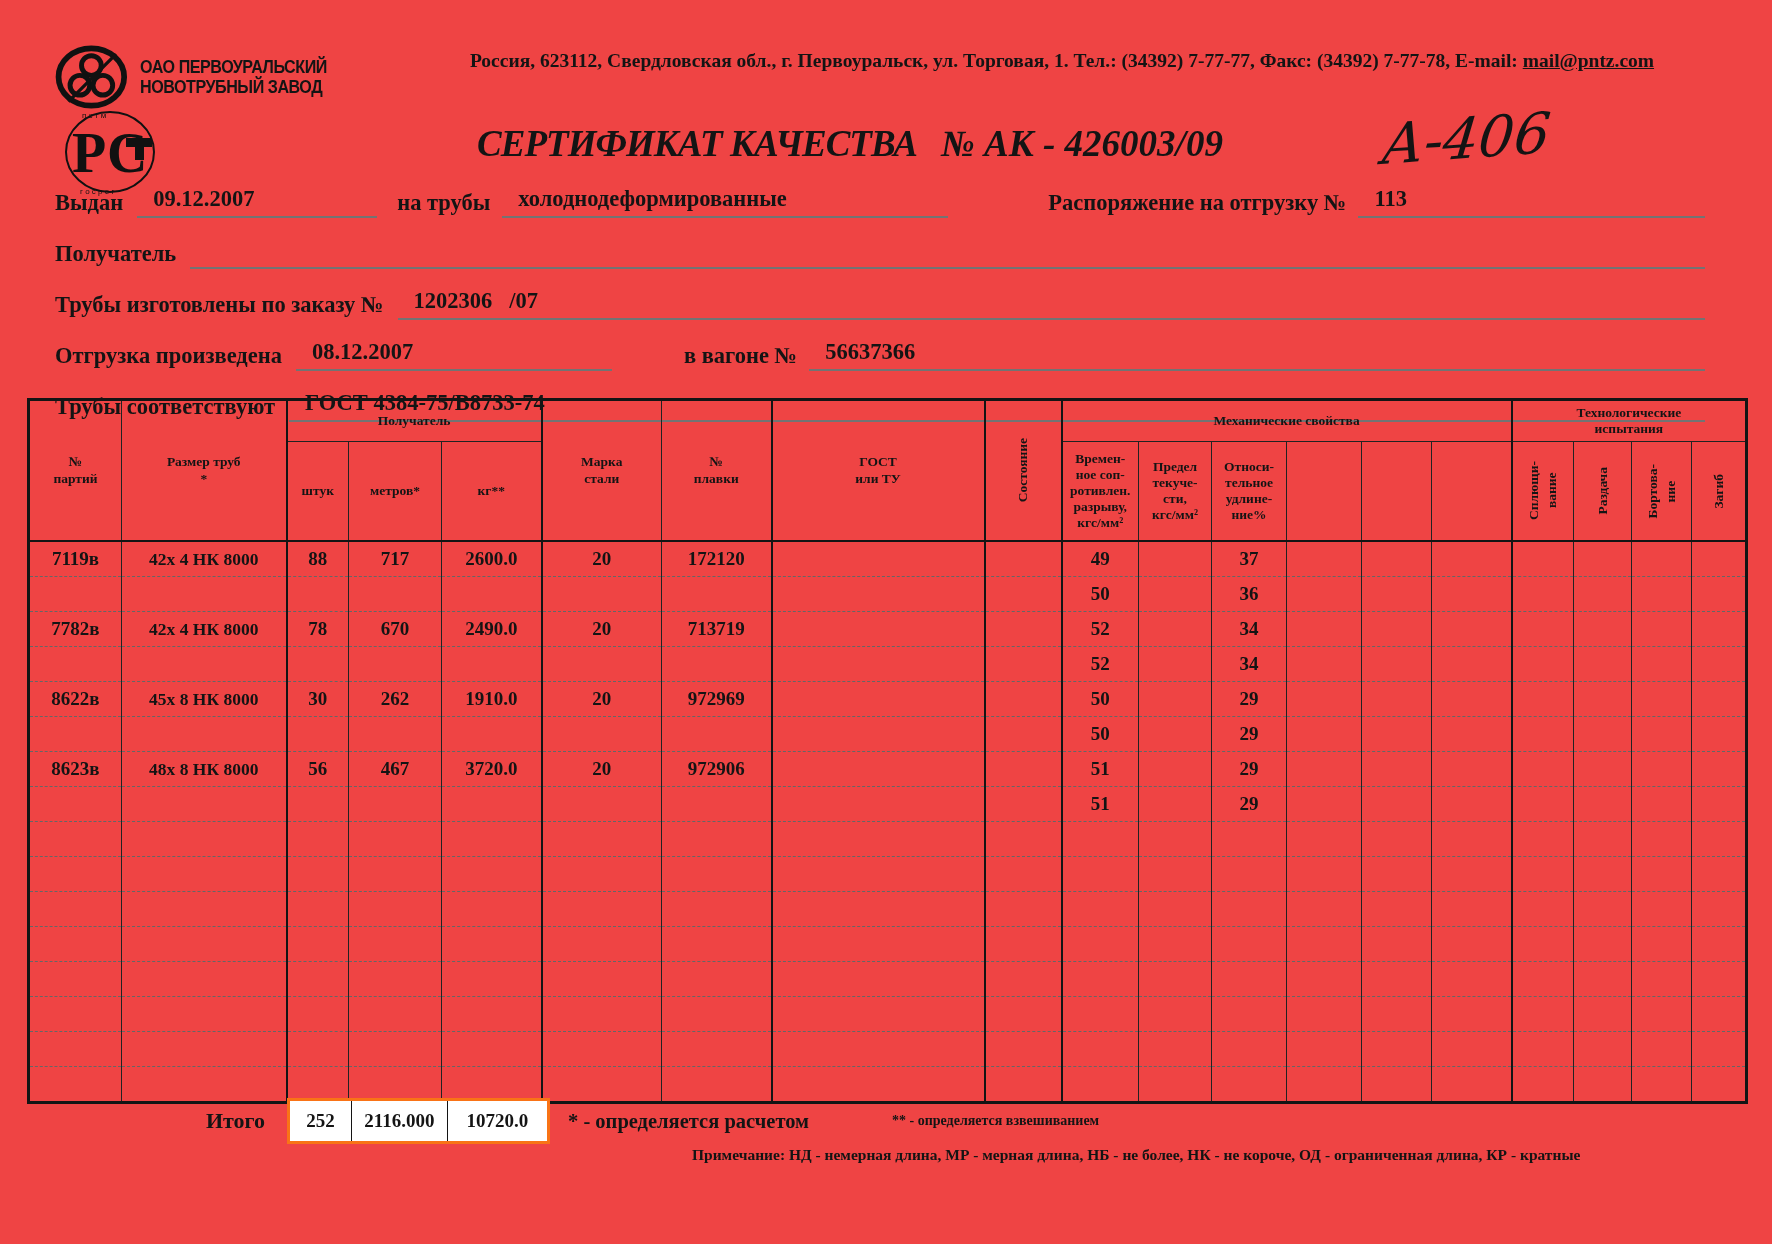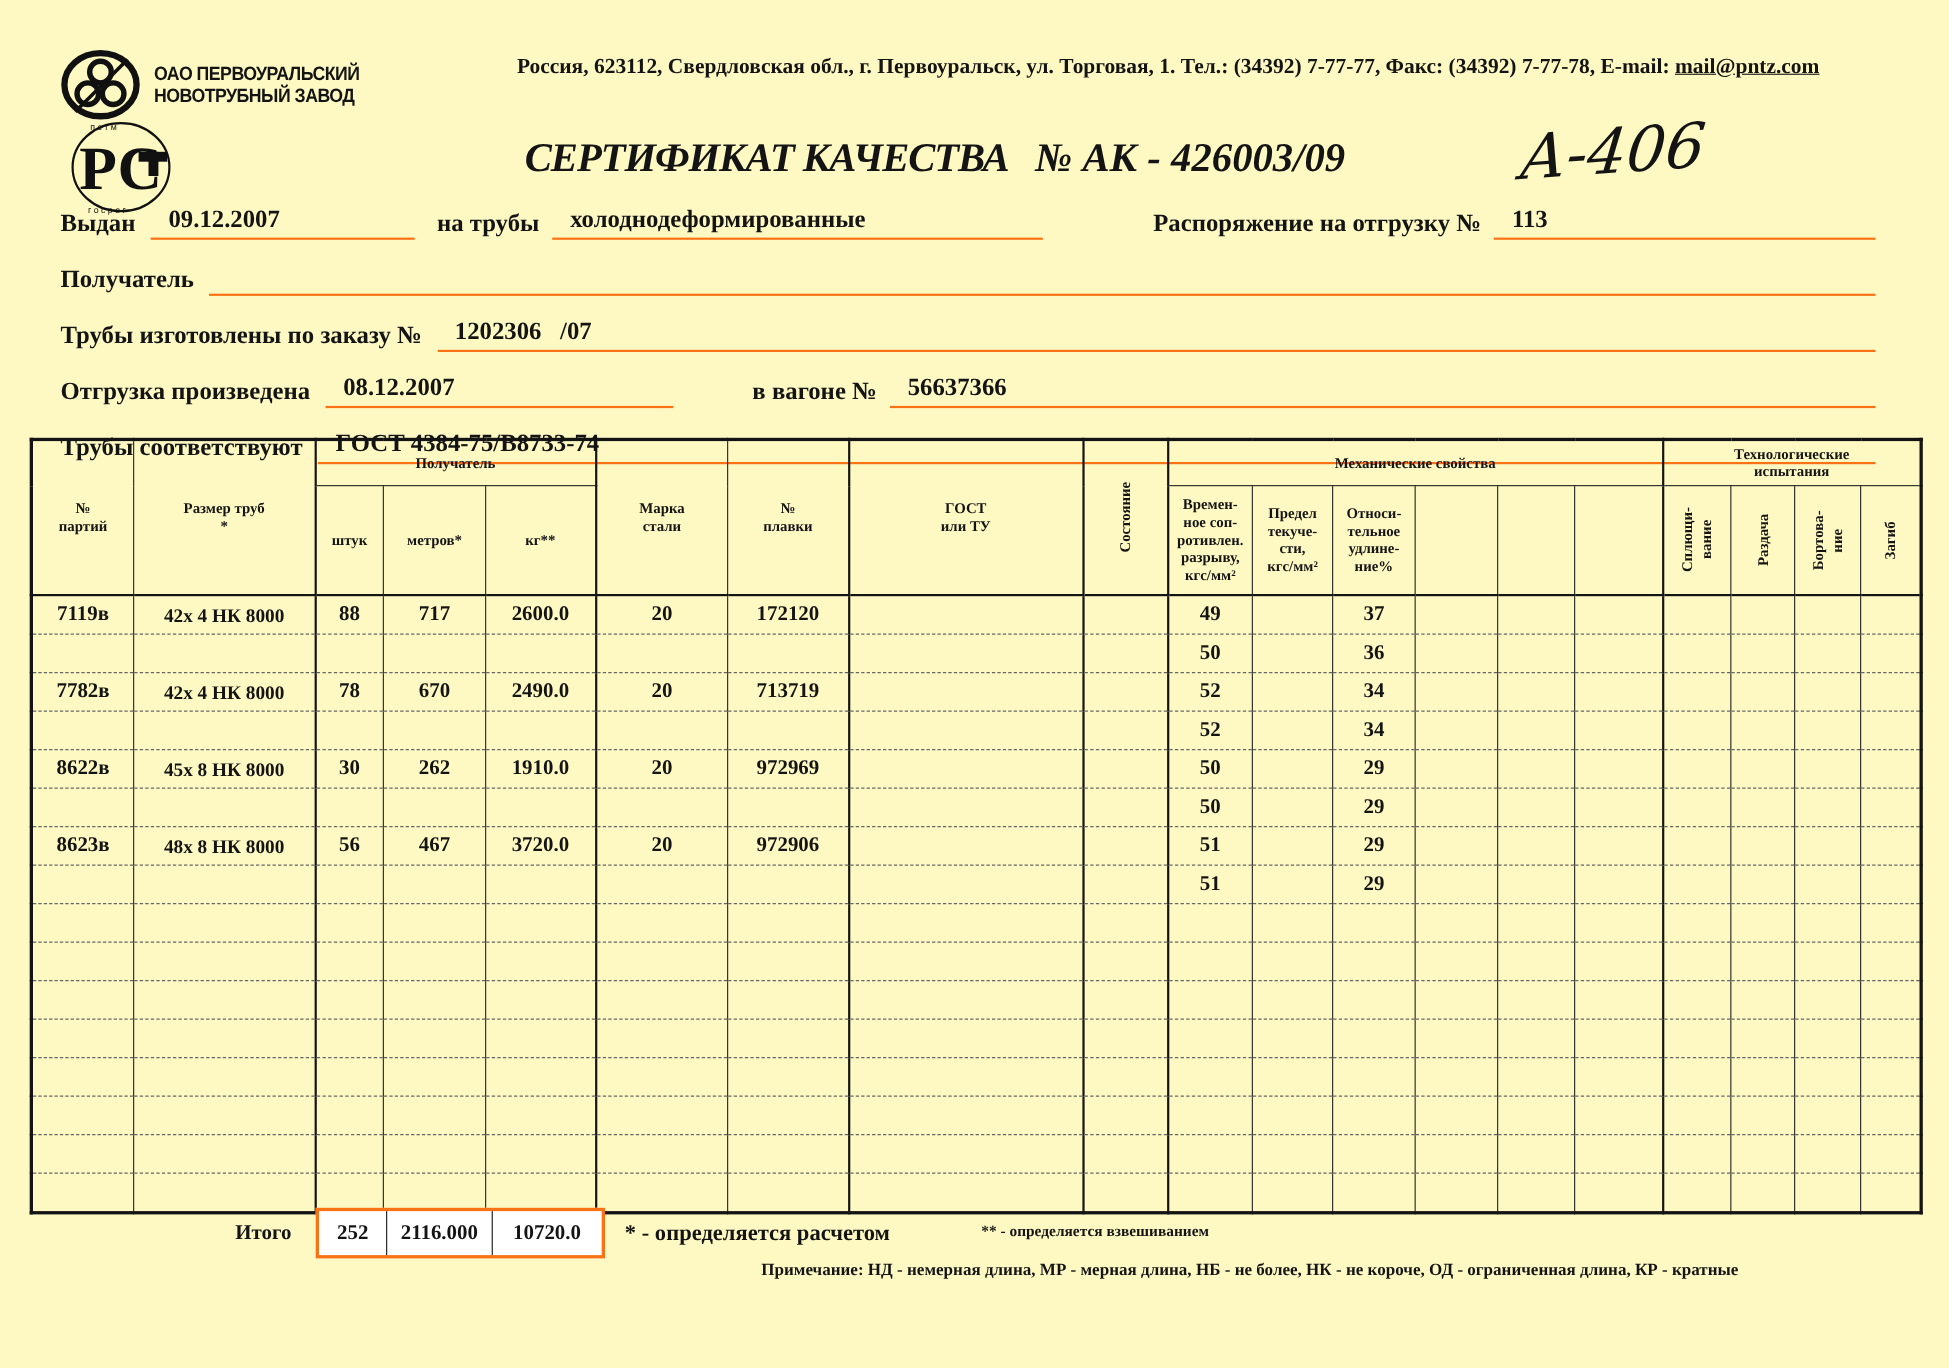--- a/index.html
+++ b/index.html
@@ -1,17 +1,17 @@
 <!DOCTYPE html>
 <html><head>
 <meta charset="utf-8">
 <style>
   html,body { margin:0; padding:0; background:#e8e8e8; }
   .page {
-    position:relative; width:1772px; height:1244px; background:#fef9c3;
+    position:relative; width:1772px; height:1244px; background:#ef4444;
     font-family:"Liberation Serif","DejaVu Serif",serif; color:#141414; overflow:hidden;
   }
   
   .header-top { position:absolute; left:52px; top:44px; right:30px; display:flex; align-items:flex-start; }
   .logo-block { display:flex; align-items:center; width:330px; flex:0 0 auto; }
   .logo-block svg { flex:0 0 auto; }
   .company-name {
     font-family:"Liberation Sans","DejaVu Sans",sans-serif; font-weight:bold;
     font-size:17.5px; line-height:1.15; letter-spacing:-0.5px; margin-left:6px;
     transform:scaleX(.92); transform-origin:left center; white-space:pre-line;
@@ -30,21 +30,21 @@
   .handwritten {
     position:absolute; left:1382px; top:106px; font-style:italic; font-weight:normal;
     font-family:"DejaVu Serif",serif; font-size:56px; transform:rotate(-4deg) skewX(-10deg);
   }
 
   
   .form-area { position:absolute; left:55px; top:186px; width:1650px; font-weight:bold; font-size:22.5px; }
   .f-row { display:flex; align-items:flex-end; margin-bottom:19px; }
   .f-label { white-space:nowrap; padding-bottom:2px; }
   .f-value {
-    border-bottom:2px solid #f97316; padding:0 0 2px 16px; white-space:pre; min-height:28px;
+    border-bottom:2px solid #737373; padding:0 0 2px 16px; white-space:pre; min-height:28px;
   }
   .w-date1 { width:224px; margin-left:14px; }
   .lbl-pipes { margin-left:20px; }
   .w-pipes { width:430px; margin-left:12px; }
   .lbl-order { margin-left:100px; }
   .w-orderno { flex:1; margin-left:12px; }
   .w-receiver { flex:1; margin-left:14px; border-bottom-style:solid; }
   .w-zakaz { flex:1; margin-left:14px; }
   .w-date2 { width:300px; margin-left:14px; }
   .lbl-wagon { margin-left:72px; }
@@ -71,21 +71,21 @@
     border-top:none; border-bottom:1px dashed #666;
   }
   .cert-table tbody td:nth-child(2) { font-size:17.5px; }
   .cert-table tbody tr:last-child td { border-bottom:none; }
   .cert-table tbody td:nth-child(3), .cert-table tbody td:nth-child(6),
   .cert-table tbody td:nth-child(8), .cert-table tbody td:nth-child(9),
   .cert-table tbody td:nth-child(10), .cert-table tbody td:nth-child(16) { border-left:2px solid #141414; }
 
   
   .totals-row { position:absolute; left:27px; top:1098px; width:1718px; display:flex; align-items:center; }
-  .totals-label { width:238px; text-align:right; font-weight:bold; font-size:19px; padding-right:22px; }
+  .totals-label { width:238px; text-align:right; font-weight:bold; font-size:22px; padding-right:22px; }
   .totals-box { display:flex; width:257px; border:3px solid #f97316; height:40px; background:#fff; }
   .totals-box .tcell { display:flex; align-items:center; justify-content:center;
     font-weight:bold; font-size:19px; border-left:1.5px solid #141414; }
   .totals-box .tcell:first-child { border-left:none; }
   .tc1 { width:24%; } .tc2 { width:37%; } .tc3 { width:39%; }
   .fn1 { margin-left:18px; font-weight:bold; font-size:20.5px; }
   .fn2 { margin-left:83px; font-weight:bold; font-size:14px; }
   .note-line { position:absolute; left:692px; top:1146px; font-weight:bold; font-size:15.5px; }
 </style>
 </head>

